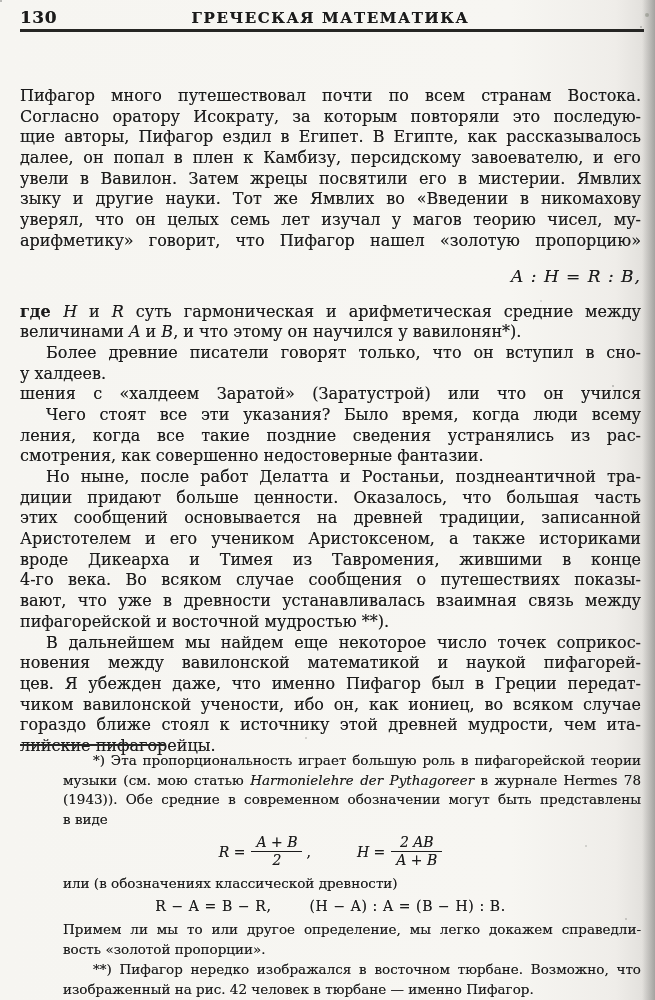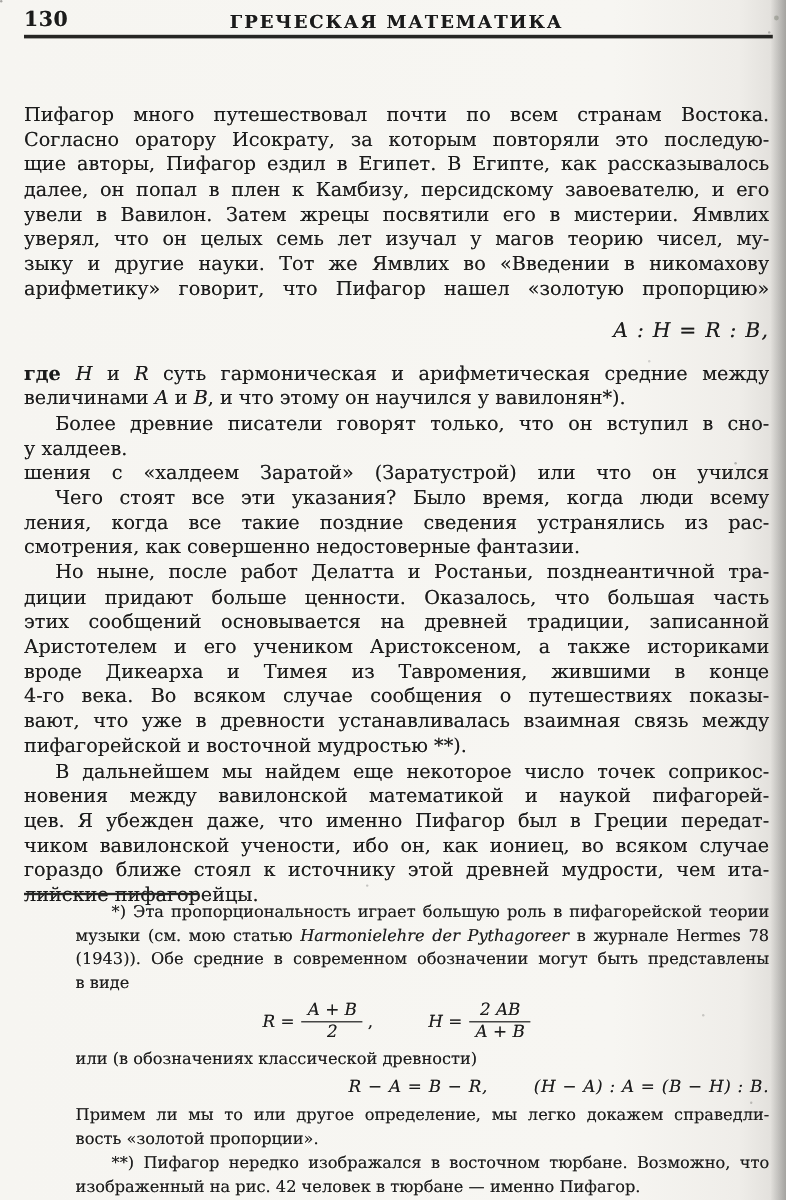--- a/index.html
+++ b/index.html
@@ -48,21 +48,21 @@
   .ind2{text-indent:30px;}
   .booktitle{font-style:italic;}
   .fn-frac-row{display:flex;justify-content:center;align-items:center;margin:2px 0;height:40px;font-style:italic;font-size:14px;}
   .frac{display:inline-block;vertical-align:middle;text-align:center;line-height:1.2;}
   .frac .num{display:block;padding:0 5px;border-bottom:1.2px solid #1b1b1b;}
   .frac .den{display:block;padding:0 5px;}
   .fgroup{display:flex;align-items:center;}
   .fgap{width:46px;}
   .flhs{margin-right:6px;}
   .fcomma{margin-left:4px;font-style:normal;}
-  .fn-classical{margin:3px 0 4px 0;height:20px;line-height:20px;display:flex;justify-content:flex-end;font-style:italic;font-size:14px;letter-spacing:.6px;}
+  .fn-classical{margin:3px 0 4px 0;height:20px;line-height:20px;display:flex;justify-content:center;font-size:14px;letter-spacing:.6px;}
   .cgap{width:38px;}
 </style>
 </head>
 <body>
 
 <div class="page">
   <div class="scan-edge"></div>
   <div class="scan-noise"></div>
 
   <div class="hdr">
@@ -72,22 +72,22 @@
   <div class="hdr-rule"></div>
 
   <div class="bodytext">
 
     <div class="para">
       <div class="ln jl">Пифагор много путешествовал почти по всем странам Востока.</div>
       <div class="ln jl">Согласно оратору Исократу, за которым повторяли это последую-</div>
       <div class="ln jl">щие авторы, Пифагор ездил в Египет. В Египте, как рассказывалось</div>
       <div class="ln jl">далее, он попал в плен к Камбизу, персидскому завоевателю, и его</div>
       <div class="ln jl">увели в Вавилон. Затем жрецы посвятили его в мистерии. Ямвлих</div>
+      <div class="ln jl">зыку и другие науки. Тот же Ямвлих во «Введении в никомахову</div>
       <div class="ln jl">уверял, что он целых семь лет изучал у магов теорию чисел, му-</div>
-      <div class="ln jl">зыку и другие науки. Тот же Ямвлих во «Введении в никомахову</div>
       <div class="ln jl">арифметику» говорит, что Пифагор нашел «золотую пропорцию»</div>
     </div>
 
     <div class="formula-main">A : H = R : B,</div>
 
     <div class="para">
       <div class="ln jl"><span class="wbold">где </span><span class="var">H</span><span> и </span><span class="var">R</span><span> суть гармоническая и арифметическая средние между</span></div>
       <div class="ln ll"><span>величинами </span><span class="var">A</span><span> и </span><span class="var">B</span><span>, и что этому он научился у вавилонян*).</span></div>
     </div>
 

